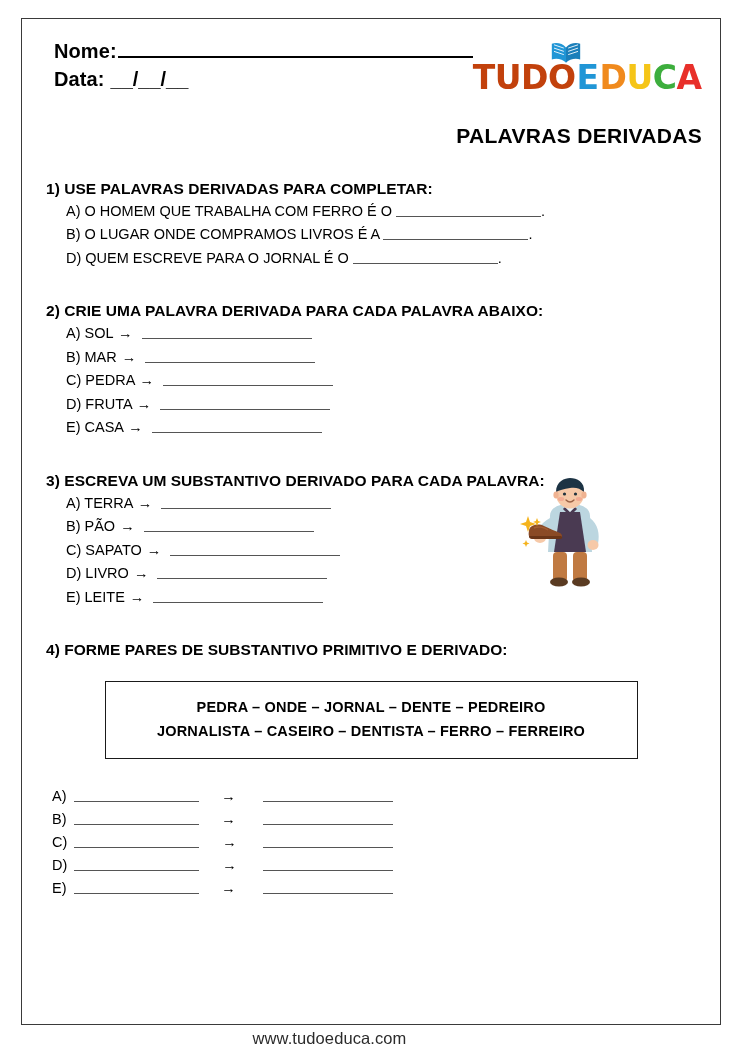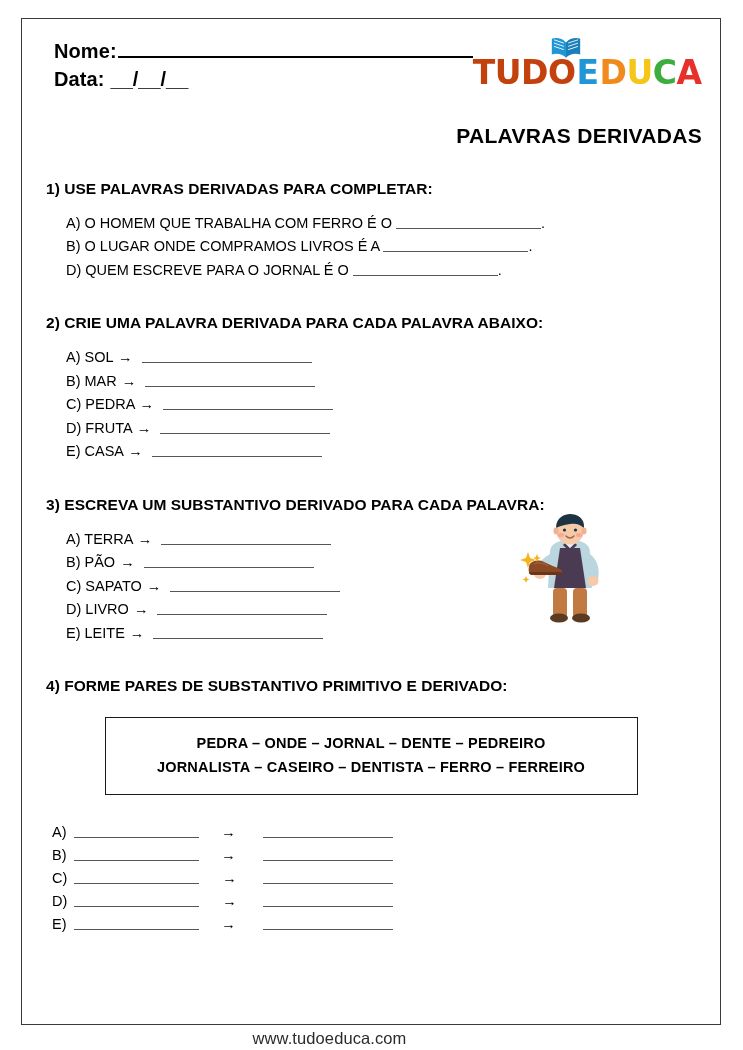--- a/index.html
+++ b/index.html
@@ -31,21 +31,21 @@
   .inner {
     position: absolute;
     left: 0; top: 0; right: 0; bottom: 0;
     padding: 14px 18px 0 18px;
     box-sizing: border-box;
   }
 
   
   .header {
     display: flex;
-    align-items: center;
+    align-items: flex-end;
     justify-content: space-between;
   }
   .name-date {
     padding-left: 14px;
     padding-top: 4px;
   }
   .field-row {
     font-size: 20px;
     font-weight: bold;
     letter-spacing: 0.1px;
@@ -109,21 +109,21 @@
 
   
   .q-head {
     font-size: 15.5px;
     font-weight: bold;
     letter-spacing: 0.05px;
     margin-top: 32px;
     padding-left: 6px;
   }
   .q-body {
-    margin-top: 14px;
+    margin-top: 2px;
     padding-left: 26px;
     font-size: 14.5px;
     line-height: 1.62;
   }
   .q-line { white-space: nowrap; }
 
   .blank {
     display: inline-block;
     border-bottom: 1.4px solid #555;
     height: 12px;

